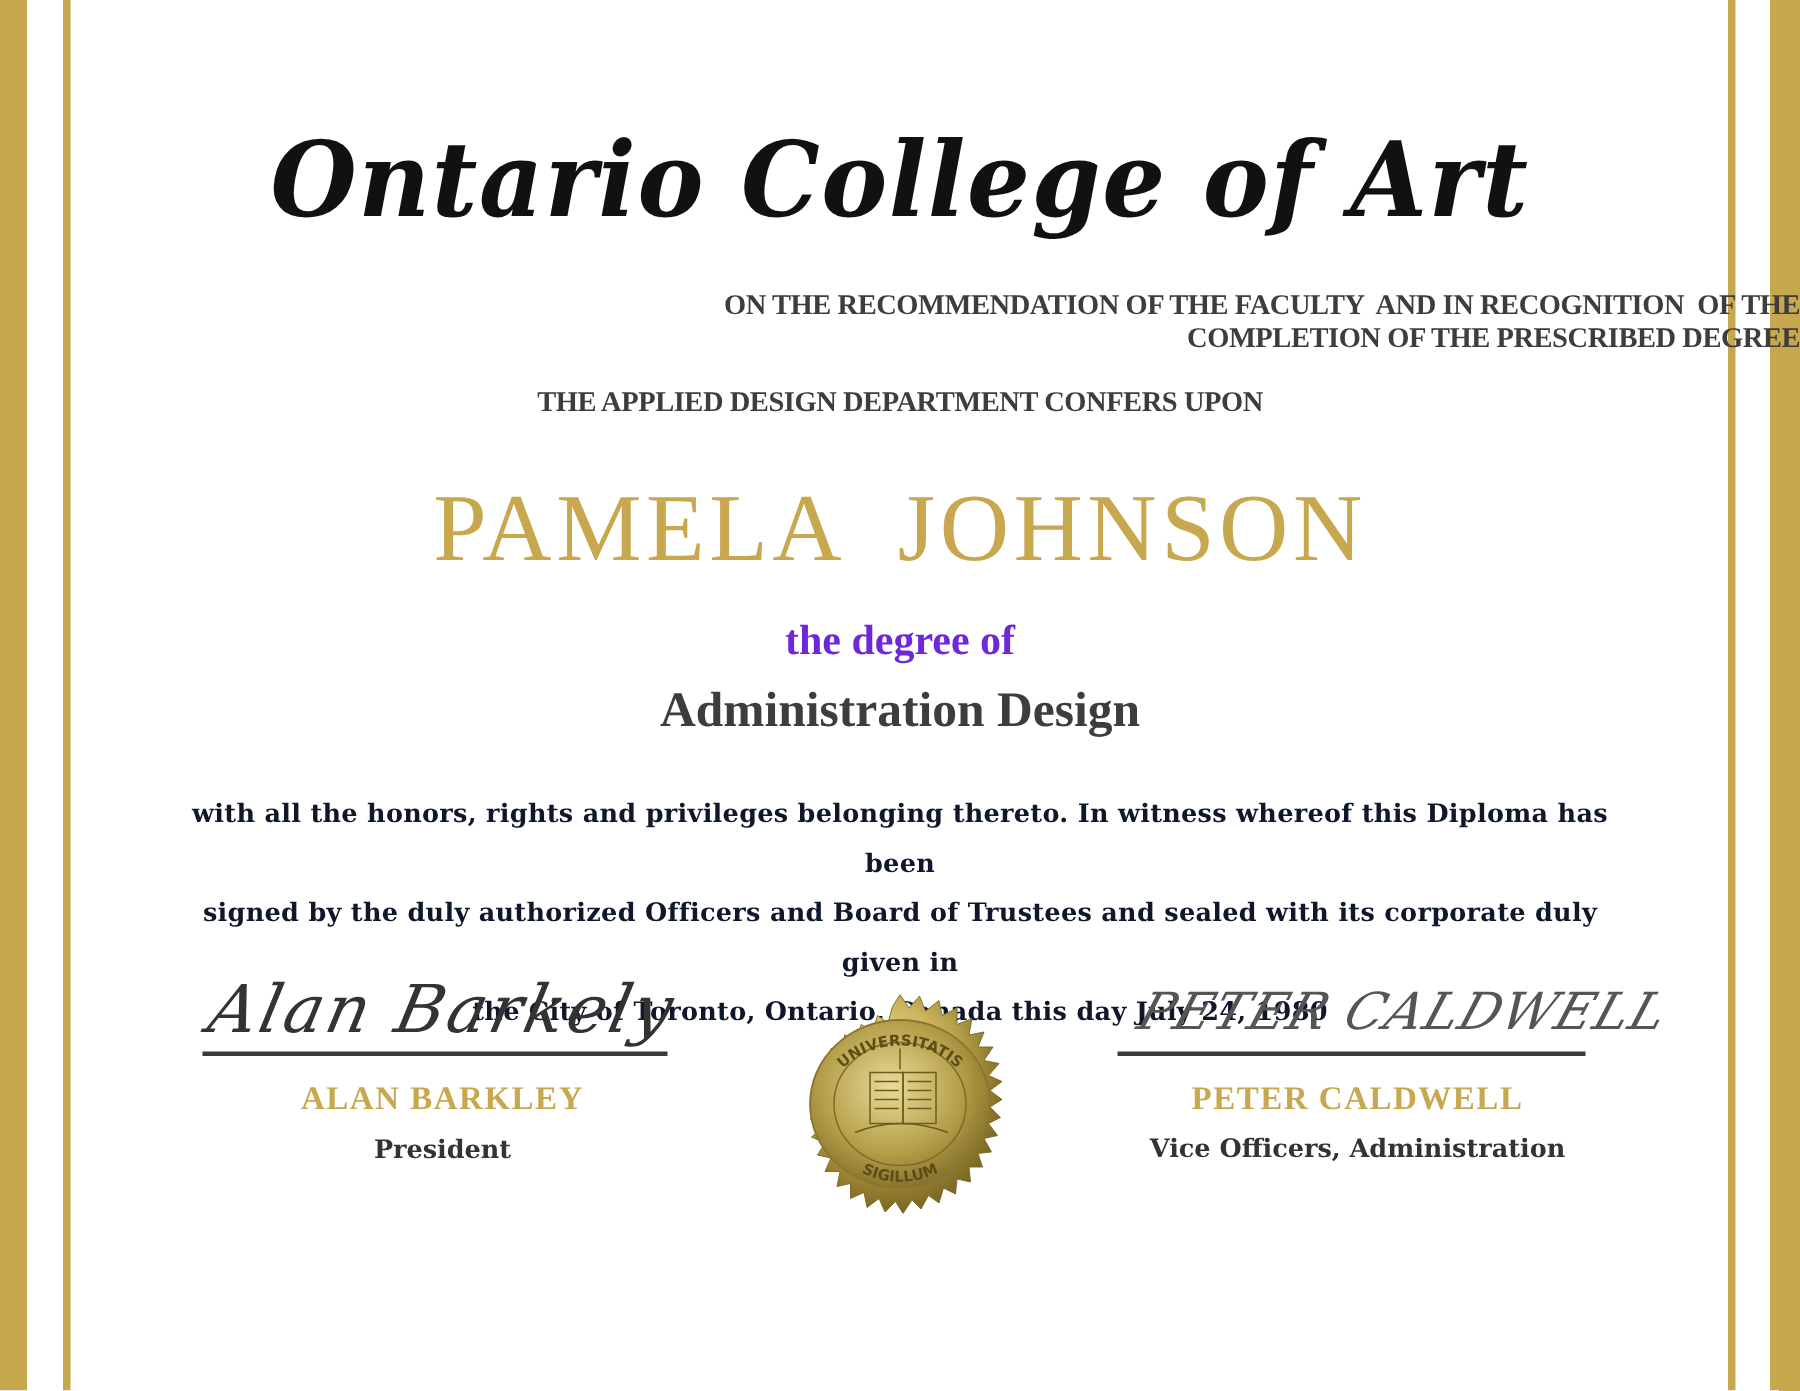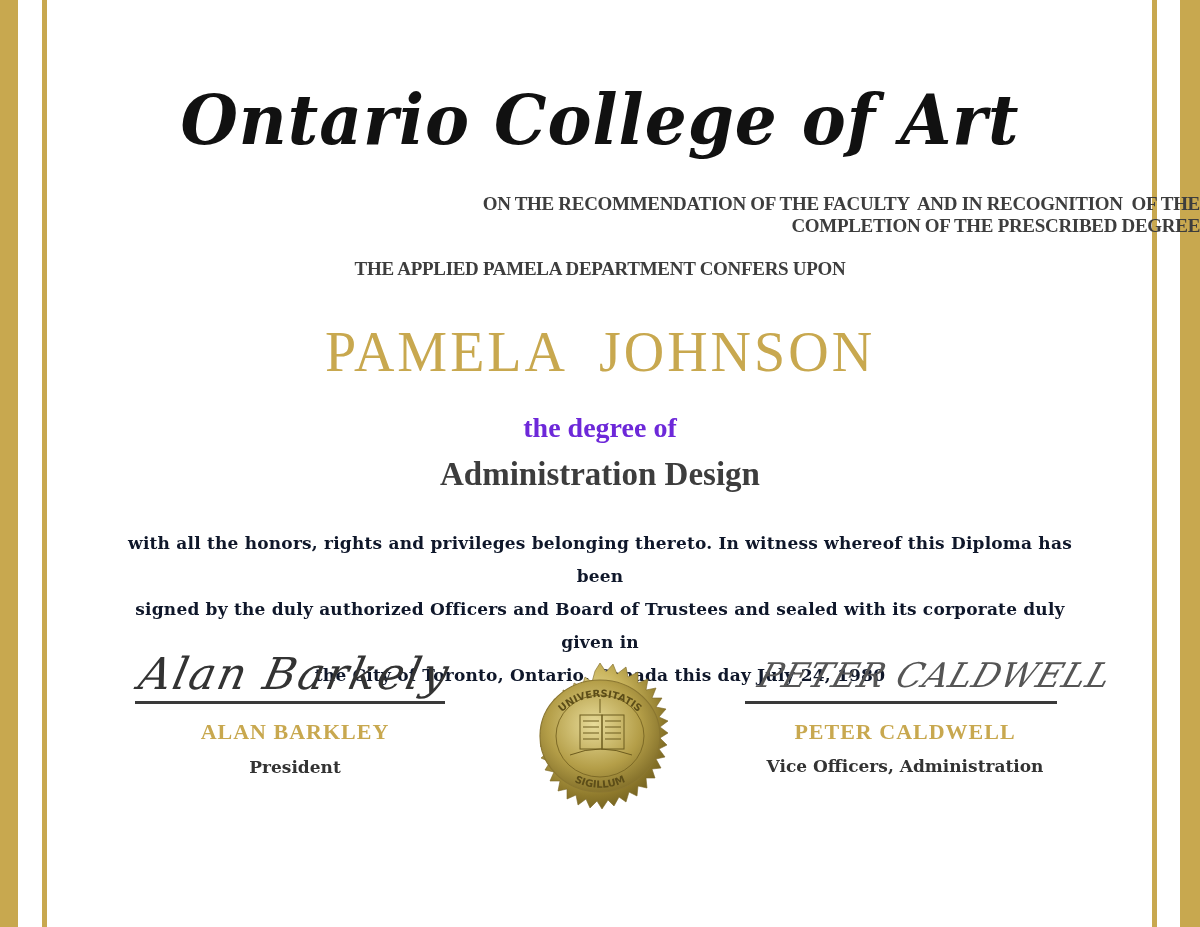--- a/index.html
+++ b/index.html
@@ -25,21 +25,21 @@
   .preamble {
     top:193px; font-family:"Liberation Serif", serif; font-weight:bold;
     font-size:19px; color:#3d3d3d; line-height:22px; letter-spacing:-0.3px;text-align:right;
   }
   .dept {
     top:258px; font-family:"Liberation Serif", serif; font-weight:bold;
     font-size:19px; color:#3d3d3d; line-height:22px; letter-spacing:-0.3px;
   }
   .recipient {
     top:316px; font-family:"Liberation Serif", serif;
-    font-size:56px; color:#c8a84f; line-height:72px; letter-spacing:3px;
+    font-size:64px; color:#c8a84f; line-height:72px; letter-spacing:3px;
   }
   .degree-of {
     top:413px; font-family:Liberation Serif, serif; font-weight:bold;
     font-size:28px; color:#6d28d9; line-height:30px;
   }
   .degree {
     top:454px; font-family:"Liberation Serif", serif; font-weight:bold;
     font-size:33px; color:#3d3d3d; line-height:40px;
   }
   .body-text {
@@ -83,21 +83,21 @@
 <div class="bar r-thin"></div>
 <div class="bar r-thick"></div>
 
 <div class="center title">Ontario College of Art</div>
 
 <div class="center preamble">
   <div style="white-space:pre;">ON THE RECOMMENDATION OF THE FACULTY  AND IN RECOGNITION  OF THE</div>
   <div>COMPLETION OF THE PRESCRIBED DEGREE</div>
 </div>
 
-<div class="center dept">THE APPLIED PAMELA DEPARTMENT CONFERS UPON</div>
+<div class="center dept">THE APPLIED DESIGN DEPARTMENT CONFERS UPON</div>
 
 <div class="center recipient" style="white-space:pre;">PAMELA  JOHNSON</div>
 
 <div class="center degree-of">the degree of</div>
 <div class="center degree">Administration Design</div>
 
 <div class="center body-text">
   <div>with all the honors, rights and privileges belonging thereto. In witness whereof this Diploma has been</div>
   <div>signed by the duly authorized Officers and Board of Trustees and sealed with its corporate duly given in</div>
   <div>the City of Toronto, Ontario, Canada this day July 24, 1980</div>

